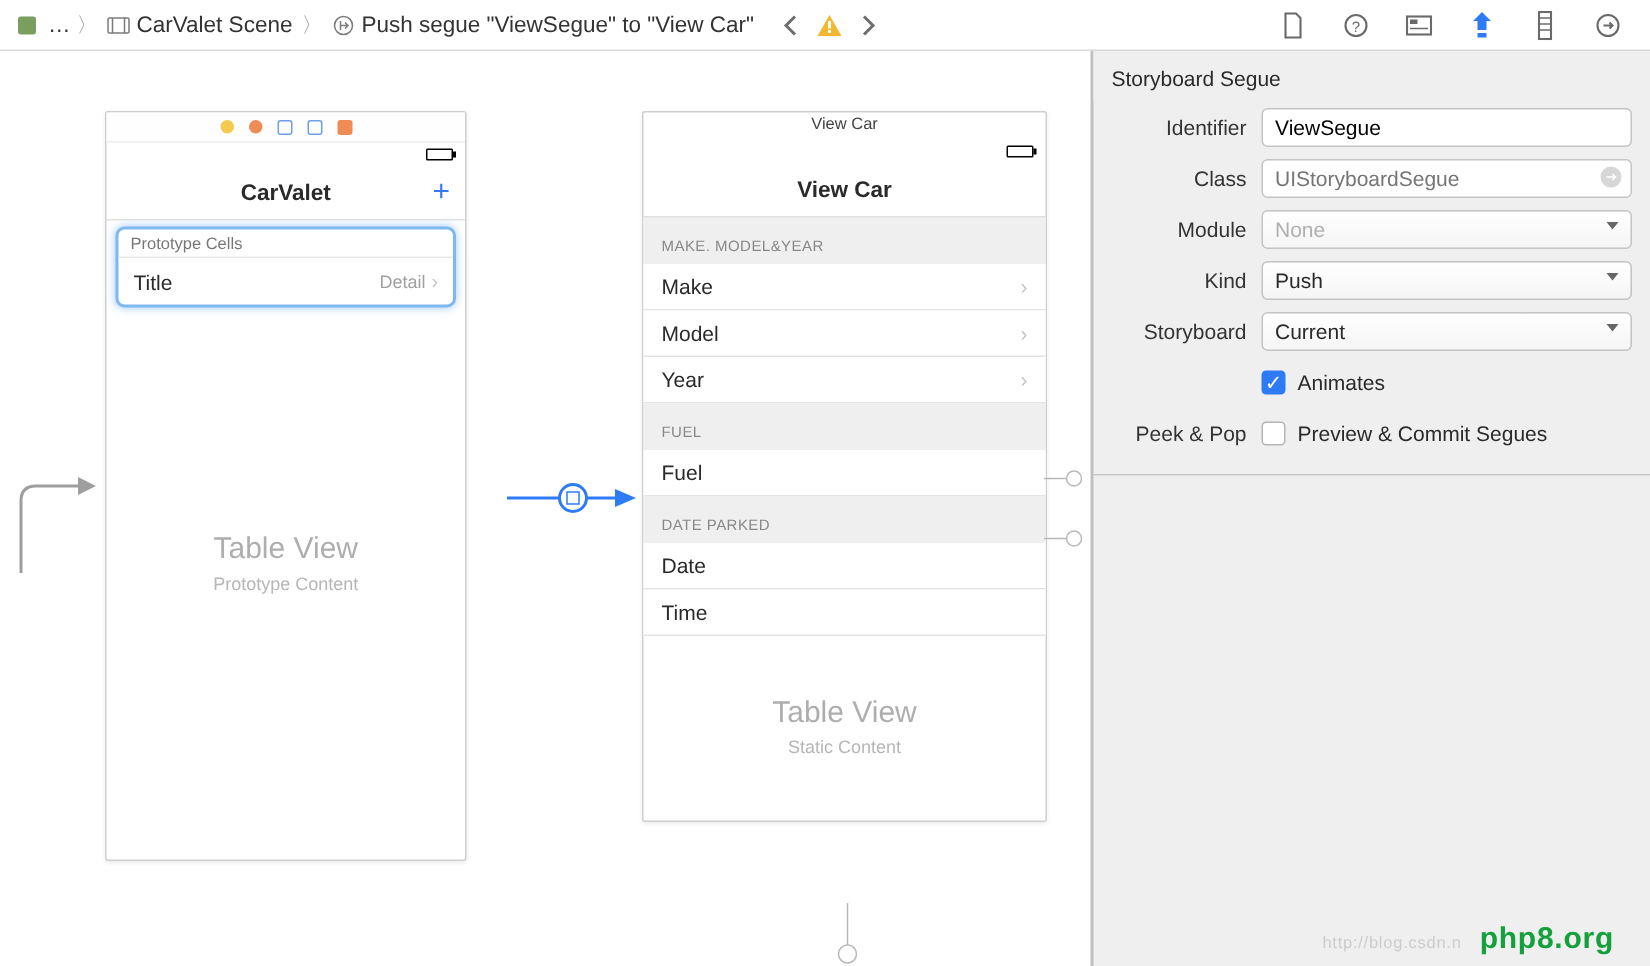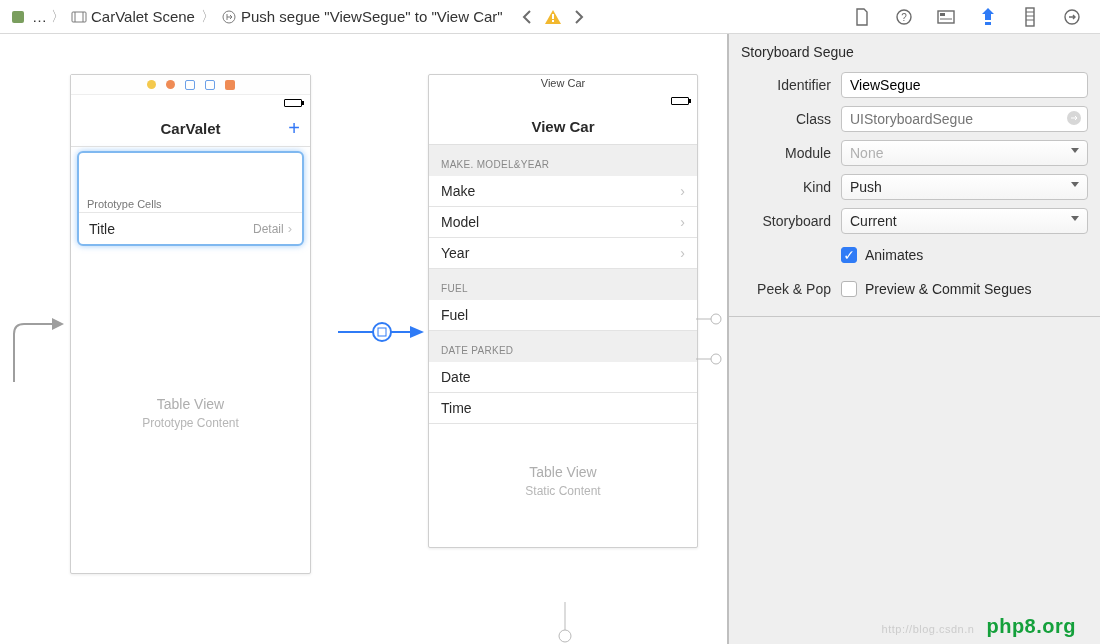--- a/index.html
+++ b/index.html
@@ -31,28 +31,28 @@
 .scene-status { height:16px; display:flex; justify-content:flex-end; align-items:center; padding:0 8px;}
 .battery { width:18px; height:8px; border:1px solid #000; border-radius:1px; position:relative;}
 .battery::after { content:""; position:absolute; right:-3px; top:1px; width:2px; height:4px; background:#000;}
 .battery-fill { background:#000; height:100%; }
 
 .scene-navbar { height:36px; border-bottom:1px solid #e0e0e0; display:flex; align-items:center; justify-content:center; position:relative; font-weight:600; font-size:15px;}
 .scene-navbar .add { position:absolute; right:10px; color:#3478f6; font-size:20px; font-weight:300;}
 .scene-mini-title { height:18px; text-align:center; font-size:11px; color:#444; padding-top:2px;}
 
 .proto-row { margin:4px 6px; border:2px solid #7fb8f0; border-radius:6px; background:#fff; box-shadow:0 0 6px rgba(100,170,245,0.6); }
-.proto-hdr { font-size:11px; color:#777; padding:4px 8px 2px;margin-top:41px; }
+.proto-hdr { font-size:11px; color:#777; padding:4px 8px 2px; }
 .proto-cell { height:32px; display:flex; align-items:center; padding:0 10px; border-top:1px solid #e6e6e6;}
 .proto-cell .title { flex:1; font-size:14px;}
 .proto-cell .detail { color:#9f9f9f; font-size:12px; margin-right:4px;}
 .chev { color:#c4c4c4; }
 
 .tv-placeholder { text-align:center; color:#b6b6b6; }
-.tv-placeholder .big { font-size:14px; color:#aeaeae; margin-bottom:4px;}
+.tv-placeholder .big { font-size:20px; color:#aeaeae; margin-bottom:4px;}
 .tv-placeholder .small { font-size:12px; color:#b6b6b6;}
 
 .section-hdr { font-size:10px; color:#888; padding:14px 12px 6px; background:#efefef; letter-spacing:0.3px;}
 .cell { height:31px; display:flex; align-items:center; padding:0 12px; border-bottom:1px solid #e3e3e3; background:#fff; font-size:14px;justify-content:space-between;}
 .cell .label { flex:1; }
 
 .seg-arrow { position:absolute; }
 
 
 .insp-title { font-weight:400; font-size:14px; padding:10px 12px 8px; background:#efefef; }

